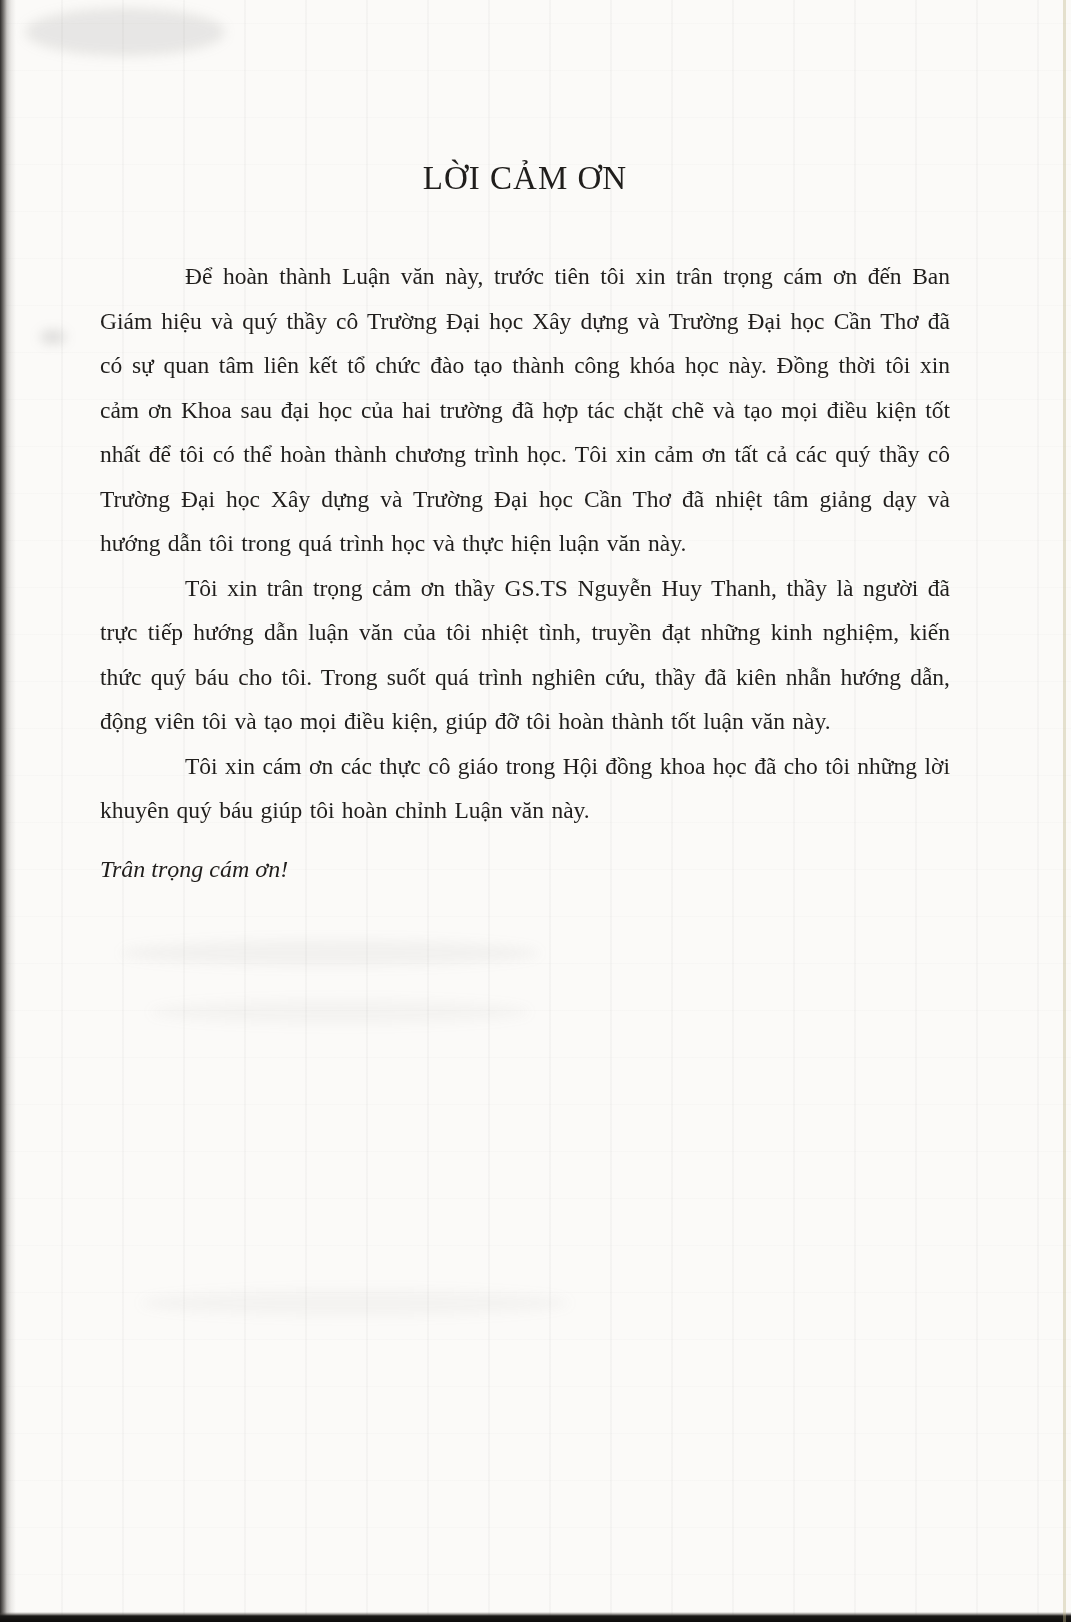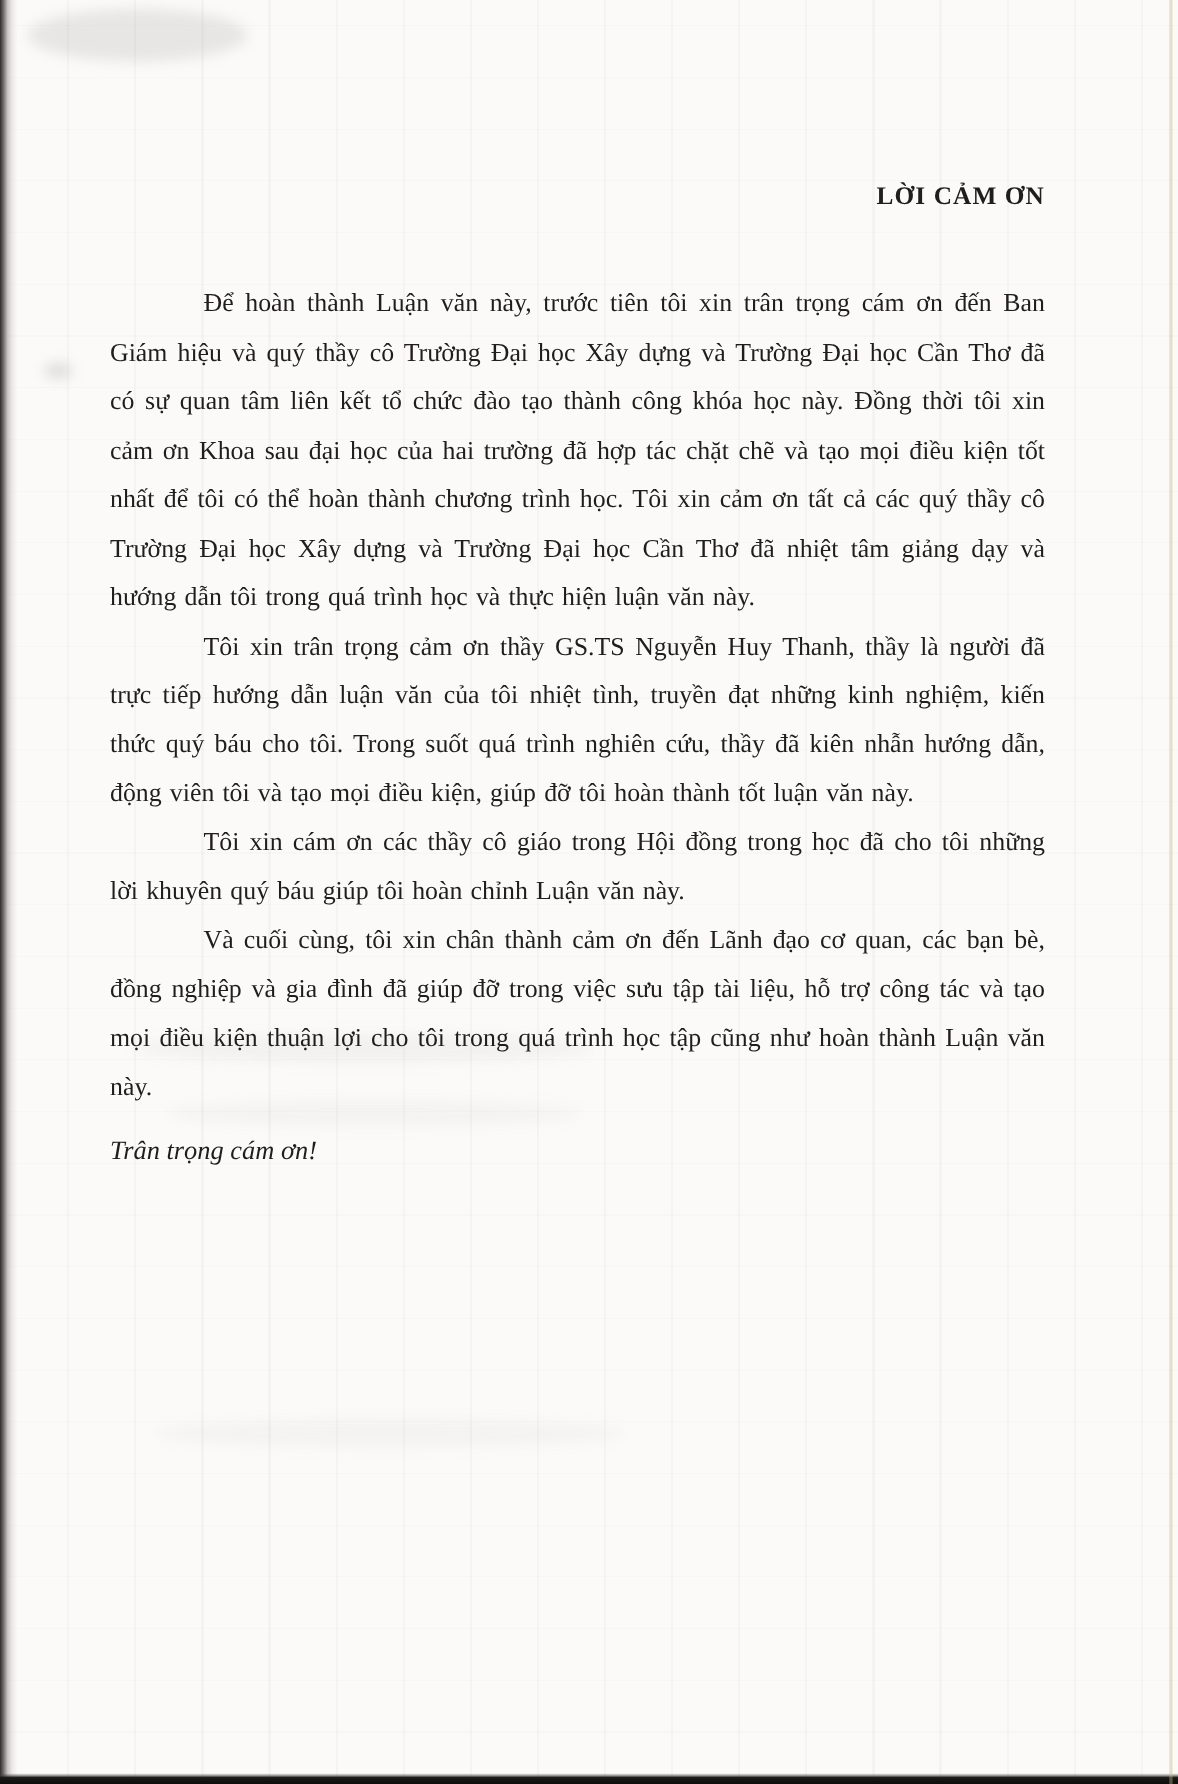--- a/index.html
+++ b/index.html
@@ -51,24 +51,24 @@
 
   .content {
     position: absolute;
     left: 100px;
     top: 158px;
     width: 850px;
   }
 
   .doc-title {
     margin: 0 0 56px 0;
-    font-size: 23px;
+    font-size: 33px;
     line-height: 40px;
-    font-weight: bold;
-    text-align: right;
+    font-weight: normal;
+    text-align: center;
     letter-spacing: 1px;
     white-space: nowrap;
   }
 
   .body-text p {
     margin: 0;
     font-size: 23.5px;
     line-height: 44.5px;
     text-align: justify;
     text-indent: 85px;
@@ -98,22 +98,21 @@
   <div class="smudge smudge-d"></div>
   <div class="smudge smudge-e"></div>
 
   <div class="content">
     <h1 class="doc-title">LỜI CẢM ƠN</h1>
 
     <div class="body-text">
 
     <p>Để hoàn thành Luận văn này, trước tiên tôi xin trân trọng cám ơn đến Ban Giám hiệu và quý thầy cô Trường Đại học Xây dựng và Trường Đại học Cần Thơ đã có sự quan tâm liên kết tổ chức đào tạo thành công khóa học này. Đồng thời tôi xin cảm ơn Khoa sau đại học của hai trường đã hợp tác chặt chẽ và tạo mọi điều kiện tốt nhất để tôi có thể hoàn thành chương trình học. Tôi xin cảm ơn tất cả các quý thầy cô Trường Đại học Xây dựng và Trường Đại học Cần Thơ đã nhiệt tâm giảng dạy và hướng dẫn tôi trong quá trình học và thực hiện luận văn này.</p>
         <p>Tôi xin trân trọng cảm ơn thầy GS.TS Nguyễn Huy Thanh, thầy là người đã trực tiếp hướng dẫn luận văn của tôi nhiệt tình, truyền đạt những kinh nghiệm, kiến thức quý báu cho tôi. Trong suốt quá trình nghiên cứu, thầy đã kiên nhẫn hướng dẫn, động viên tôi và tạo mọi điều kiện, giúp đỡ tôi hoàn thành tốt luận văn này.</p>
-        <p>Tôi xin cám ơn các thầy cô giáo trong Hội đồng trong học đã cho tôi những lời khuyên quý báu giúp tôi hoàn chỉnh Luận văn này.</p>
-        <p>Và cuối cùng, tôi xin chân thành cảm ơn đến Lãnh đạo cơ quan, các bạn bè, đồng nghiệp và gia đình đã giúp đỡ trong việc sưu tập tài liệu, hỗ trợ công tác và tạo mọi điều kiện thuận lợi cho tôi trong quá trình học tập cũng như hoàn thành Luận văn này.</p>
+        <p>Tôi xin cám ơn các thực cô giáo trong Hội đồng khoa học đã cho tôi những lời khuyên quý báu giúp tôi hoàn chỉnh Luận văn này.</p>
       </div>
 
     <div class="closing-line">Trân trọng cám ơn!</div>
   </div>
 
   <div class="edge-left"></div>
   <div class="edge-bottom"></div>
   <div class="edge-right"></div>
 
 </div>

